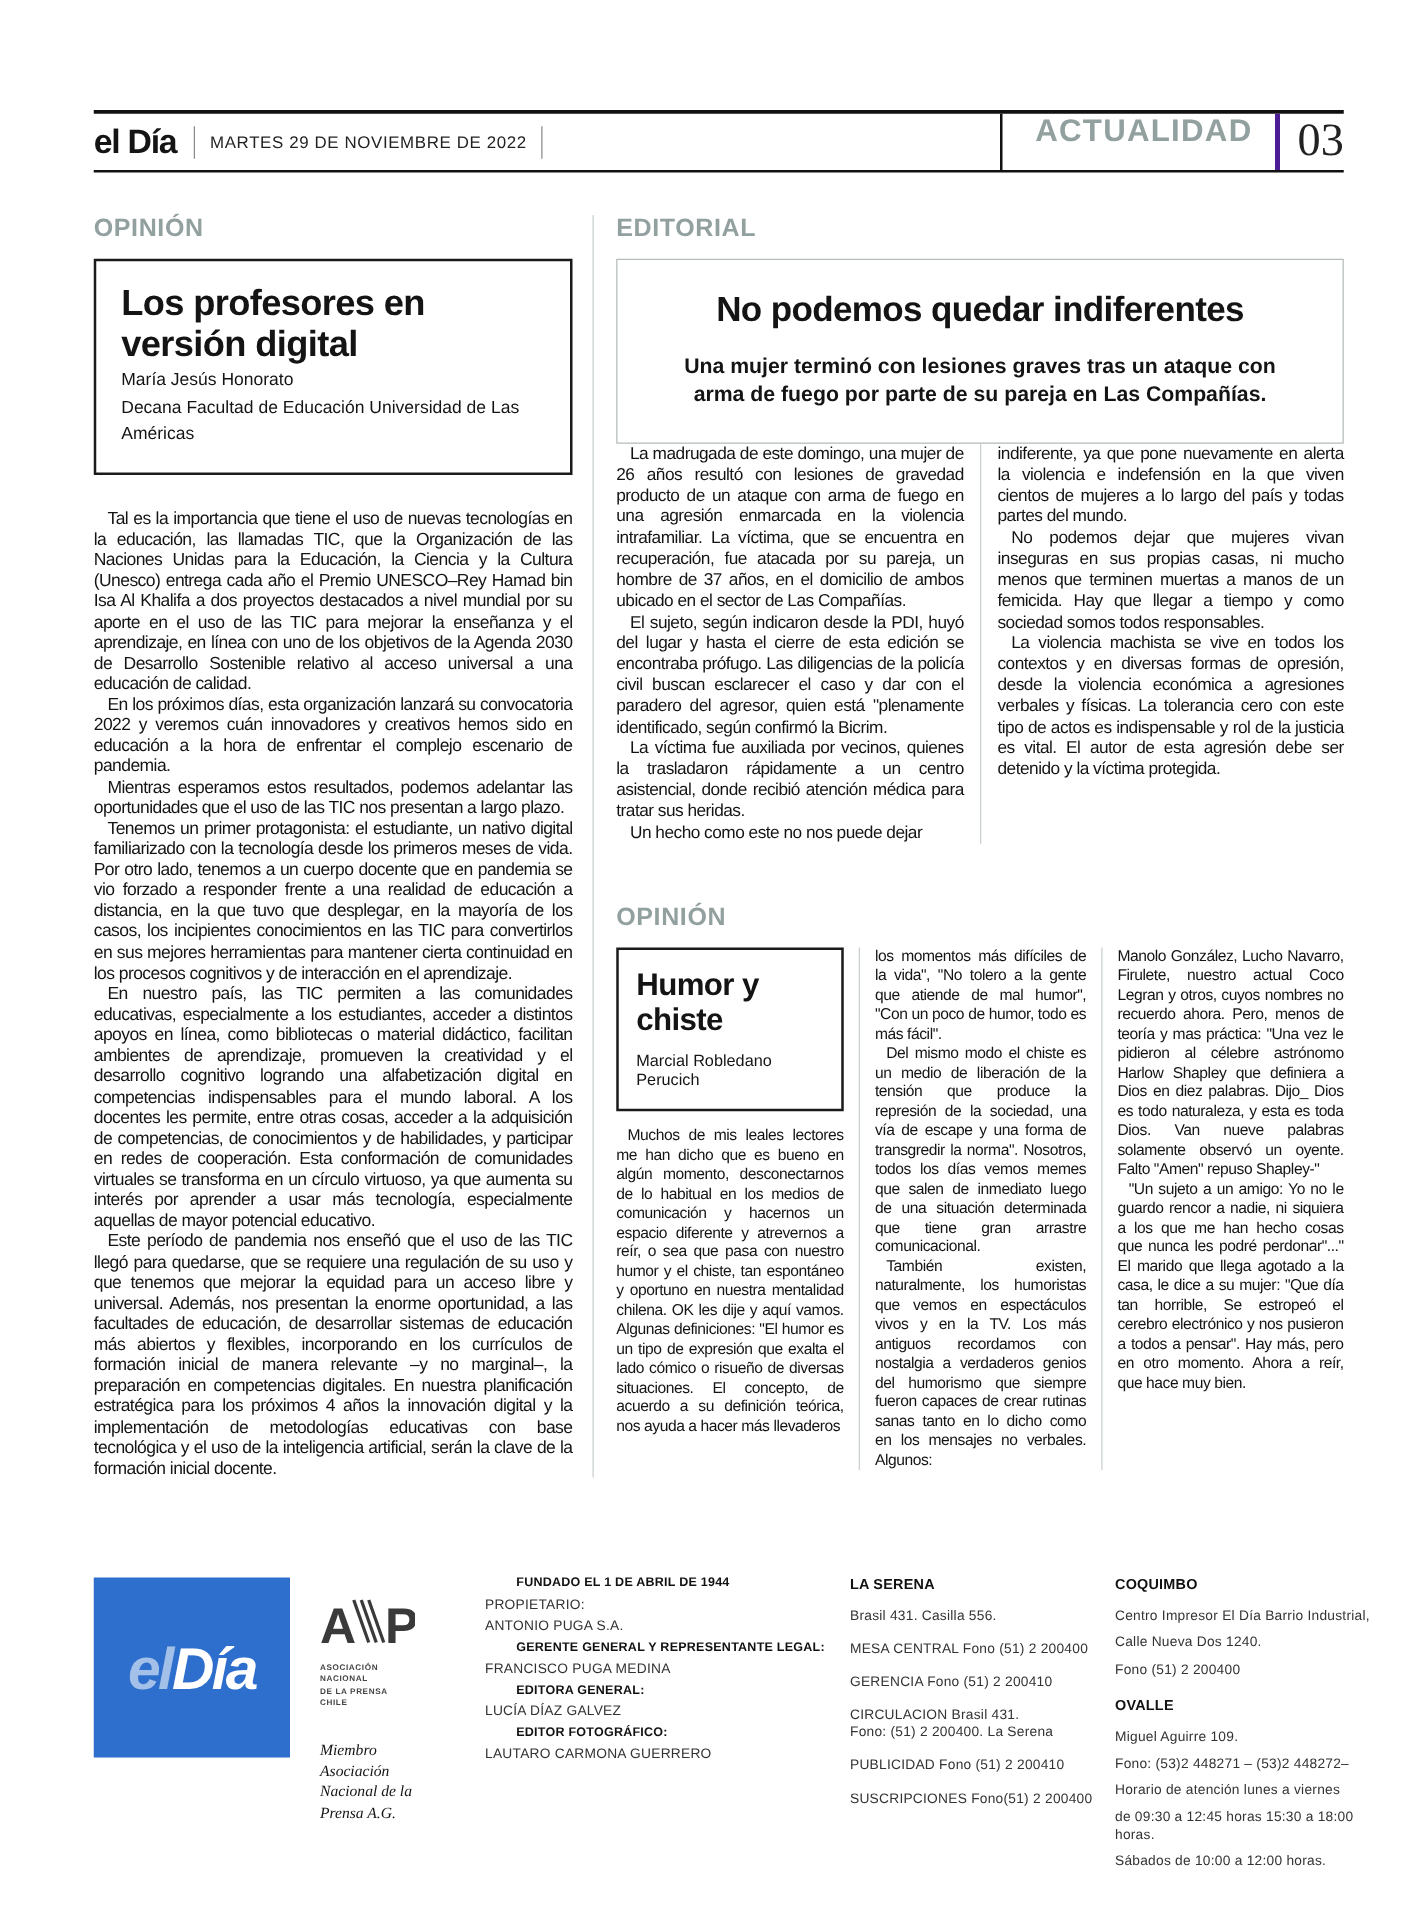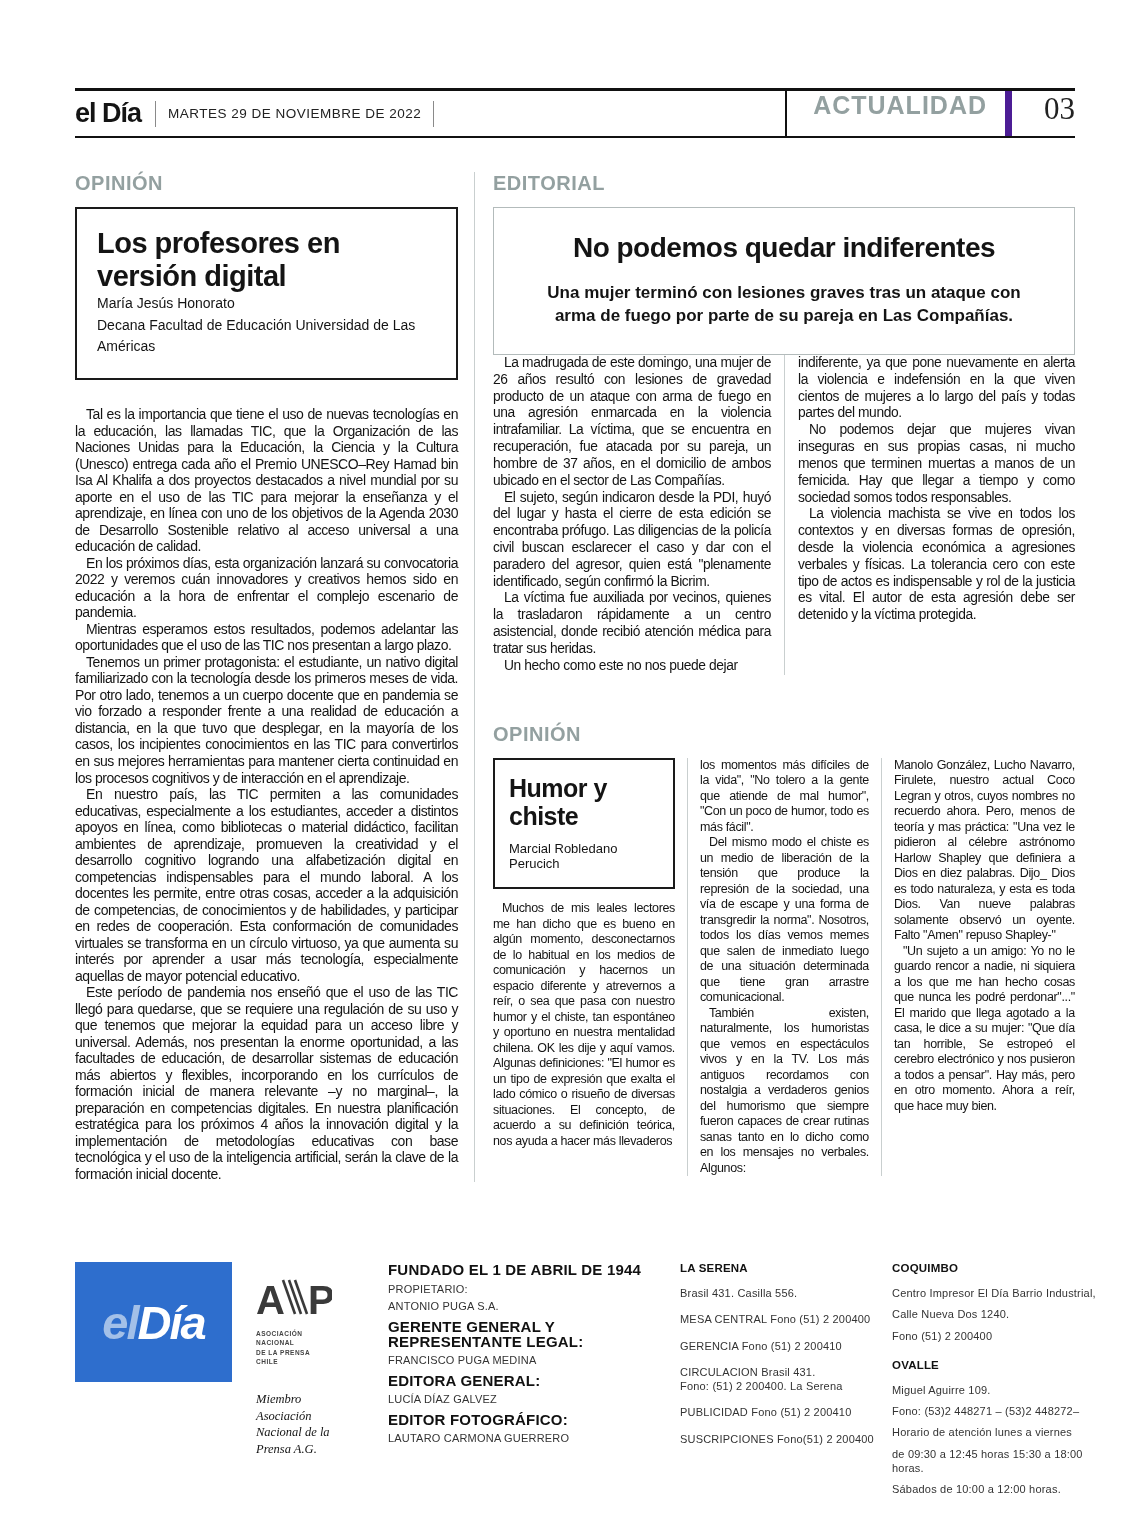--- a/index.html
+++ b/index.html
@@ -16,21 +16,21 @@
     font-family:"Liberation Sans","DejaVu Sans",sans-serif;color:var(--ink);
   }
   
   .band{position:absolute;left:75px;right:67px;top:88px;border-top:3px solid #111;border-bottom:2px solid #111;height:50px;display:flex;align-items:stretch;}
   .band-left{display:flex;align-items:center;flex:1;}
   .paper-name{font-size:27px;font-weight:bold;letter-spacing:-1px;padding-right:14px;}
   .vbar{border-left:1px solid #8a8a8a;height:26px;align-self:center;}
   .issue-date{font-size:13.5px;letter-spacing:.5px;color:#222;padding:0 12px;font-stretch:condensed;}
   .band-right{display:flex;border-left:2px solid #111;padding-left:26px;}
   .section-title{font-size:25px;font-weight:bold;letter-spacing:1px;color:var(--label_gray);padding-right:18px;}
-  .page-number{font-family:"Liberation Serif","DejaVu Serif",serif;font-size:31px;color:#222;border-left:7px solid #4c1d95;padding-left:32px;}
+  .page-number{font-family:"Liberation Serif","DejaVu Serif",serif;font-size:37px;color:#222;border-left:4px solid #4c1d95;padding-left:14px;}
   
   .main{position:absolute;left:75px;right:67px;top:172px;display:flex;align-items:stretch;}
   .col-left{width:400px;padding-right:16px;border-right:1px solid var(--rule_gray);}
   .col-right{flex:1;padding-left:18px;}
   .kicker{font-size:20px;font-weight:bold;letter-spacing:.5px;color:var(--label_gray);margin-bottom:12px;}
   .op-box{border:2px solid #1a1a1a;padding:18px 20px 20px 20px;margin-bottom:26px;}
   .op-box .op-title{font-size:29px;font-weight:bold;line-height:1.14;letter-spacing:-.5px;max-width:310px;}
   .op-box .op-author{font-size:14px;line-height:1.55;}
   .op-box .op-role{font-size:14px;line-height:1.55;max-width:330px;}
   .bodytext p{font-size:14px;line-height:1.18;letter-spacing:-.45px;text-align:justify;text-indent:11px;margin:0;}
@@ -50,30 +50,30 @@
   .hu-col{width:33.33%;}
   .hu-col p{font-size:12.5px;line-height:1.24;letter-spacing:-.35px;text-align:justify;text-indent:9px;}
   .hu-col.c1{padding-right:12px;}
   .hu-col.c2{padding:0 12px;border-left:1px solid var(--rule_gray);}
   .hu-col.c3{padding-left:12px;border-left:1px solid var(--rule_gray);}
   .hu-box{border:2px solid #1a1a1a;padding:14px 14px 16px 14px;margin-bottom:12px;}
   .hu-title{font-size:25px;font-weight:bold;line-height:1.15;letter-spacing:-.5px;margin-bottom:10px;}
   .hu-author{font-size:13px;}
   
   .footer{position:absolute;left:75px;right:67px;top:1262px;display:flex;}
-  .logo-box{width:157px;height:120px;background:var(--accent_blue);display:flex;align-items:center;justify-content:center;flex:none;}
+  .logo-box{width:157px;height:144px;background:var(--accent_blue);display:flex;align-items:center;justify-content:center;flex:none;}
   .logo-box .t{font-size:47px;font-weight:bold;letter-spacing:-2px;font-style:italic;}
   .logo-el{color:var(--logo_light_blue);}
   .logo-dia{color:#fff;}
   .anp{width:104px;margin-left:24px;padding-top:16px;flex:none;}
   .anp-caption{font-size:6.5px;line-height:1.45;letter-spacing:.5px;color:#444;white-space:pre-line;margin-top:3px;font-weight:bold;}
   .membership{font-family:"Liberation Serif","DejaVu Serif",serif;font-style:italic;font-size:12.5px;line-height:1.35;margin-top:24px;max-width:86px;}
   .masthead{width:292px;margin-left:28px;font-size:11px;line-height:1.0;flex:none;}
   .masthead .fline{margin-bottom:6.5px;letter-spacing:.2px;color:#333;}
-  .masthead .fline.bold{font-weight:bold;color:#111;font-size:15px;}
+  .masthead .fline.bold{font-weight:bold;color:#111;font-size:10px;margin-left:25px;}
   .contact{font-size:11px;color:#333;letter-spacing:.2px;}
   .contact .title{font-weight:bold;color:#111;font-size:11.5px;margin-bottom:12px;}
   .laserena{width:212px;flex:none;}
   .laserena .fline{margin-bottom:12px;line-height:1.3;white-space:pre-line;}
   .coqui{width:215px;flex:none;}
   .coqui .fline{margin-bottom:7px;line-height:1.3;}
   .coqui .block2{margin-top:16px;}
 </style>
 </head>
 <body>

